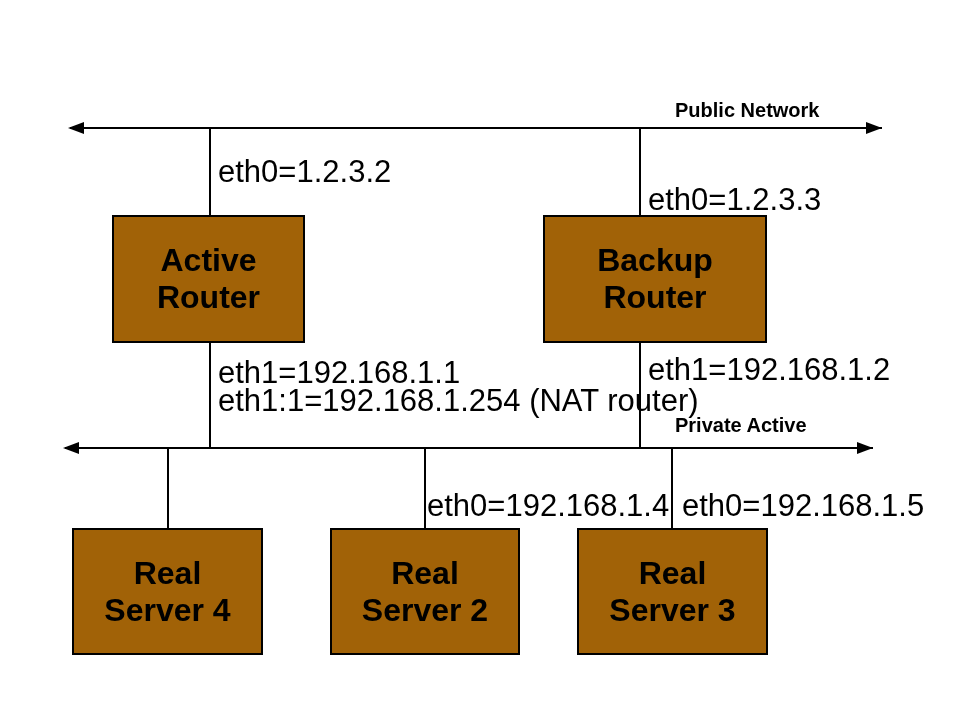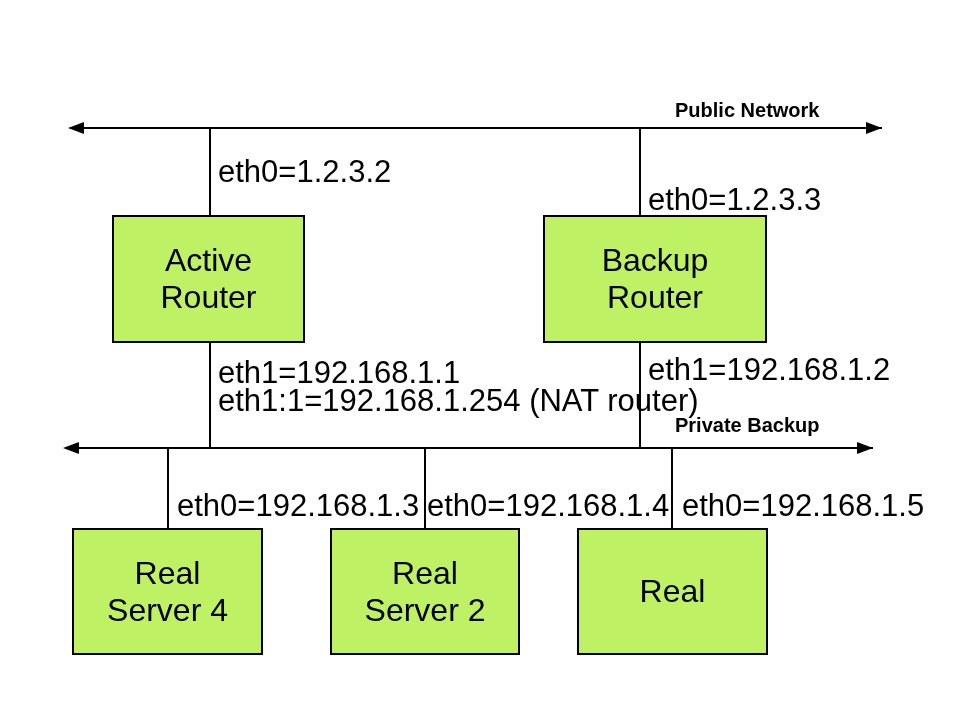--- a/index.html
+++ b/index.html
@@ -20,25 +20,25 @@
   .arrow.left{border-top:6px solid transparent;border-bottom:6px solid transparent;border-right:16px solid #000}
   .arrow.right{border-top:6px solid transparent;border-bottom:6px solid transparent;border-left:16px solid #000}
 
   
   .netlabel{position:absolute;font-weight:bold;font-size:20px;line-height:28px;white-space:nowrap}
   .ethlabel{position:absolute;font-size:31px;line-height:28px;white-space:nowrap}
 
   
   .node{
     position:absolute;
-    background:#bef264;
+    background:#a16207;
     border:2px solid #000;
     box-sizing:border-box;
     display:flex;align-items:center;justify-content:center;
-    text-align:center;font-weight:normal;font-size:32px;line-height:37px;
+    text-align:center;font-weight:bold;font-size:32px;line-height:37px;
   }
 
   
   #pub-line{left:70px;top:127px;width:812px}
   #pub-arrow-left{left:68px;top:122px}
   #pub-arrow-right{left:866px;top:122px}
   #priv-line{left:65px;top:447px;width:808px}
   #priv-arrow-left{left:63px;top:442px}
   #priv-arrow-right{left:857px;top:442px}
 
@@ -72,42 +72,41 @@
 <div class="canvas">
 
   <div class="hline" id="pub-line"></div>
   <div class="arrow left" id="pub-arrow-left"></div>
   <div class="arrow right" id="pub-arrow-right"></div>
   <div class="netlabel" id="lbl-public">Public Network</div>
 
   <div class="hline" id="priv-line"></div>
   <div class="arrow left" id="priv-arrow-left"></div>
   <div class="arrow right" id="priv-arrow-right"></div>
-  <div class="netlabel" id="lbl-private">Private Backup</div>
+  <div class="netlabel" id="lbl-private">Private Active</div>
 
   <div class="vline" id="act-conn-top"></div>
   <div class="vline" id="act-conn-bot"></div>
   <div class="vline" id="bak-conn-top"></div>
   <div class="vline" id="bak-conn-bot"></div>
   <div class="vline" id="s1-conn"></div>
   <div class="vline" id="s2-conn"></div>
   <div class="vline" id="s3-conn"></div>
 
   <div class="ethlabel" id="lbl-act-top">
     <div>eth0=1.2.3.2</div>
   </div>
   <div class="ethlabel" id="lbl-bak-top">eth0=1.2.3.3</div>
 
   <div class="ethlabel" id="lbl-act-bot">
     <div>eth1=192.168.1.1</div>
     <div>eth1:1=192.168.1.254 (NAT router)</div>
   </div>
   <div class="ethlabel" id="lbl-bak-bot">eth1=192.168.1.2</div>
 
-  <div class="ethlabel" id="lbl-s1">eth0=192.168.1.3</div>
   <div class="ethlabel" id="lbl-s2">eth0=192.168.1.4</div>
   <div class="ethlabel" id="lbl-s3">eth0=192.168.1.5</div>
 
   <div class="node" id="active-router">
     <div>
       <div>Active</div>
       <div>Router</div>
     </div>
   </div>
 
@@ -128,16 +127,17 @@
   <div class="node" id="server2">
     <div>
       <div>Real</div>
       <div>Server 2</div>
     </div>
   </div>
 
   <div class="node" id="server3">
     <div>
       <div>Real</div>
+      <div>Server 3</div>
     </div>
   </div>
 
 </div>
 
 </body></html>

